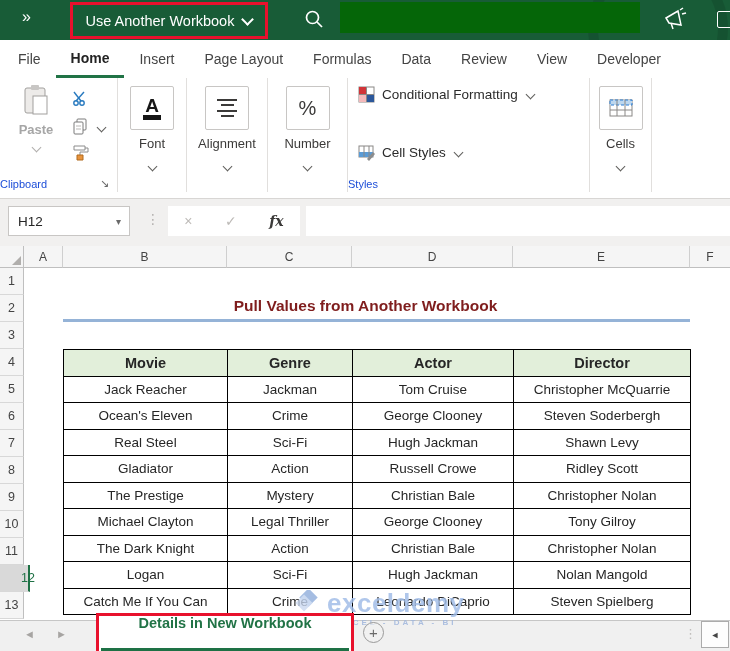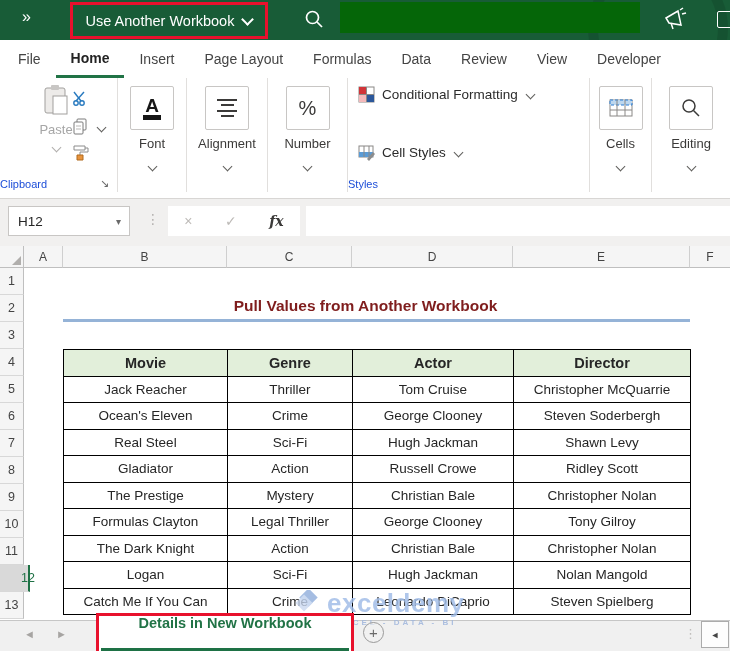--- a/index.html
+++ b/index.html
@@ -31,21 +31,21 @@
   
   #ribbon{top:78px;left:0;width:730px;height:121px;background:#fff;border-bottom:1px solid #D8D6D4;box-sizing:border-box;}
   .grp{position:absolute;top:0;height:114px;border-right:1px solid #E1DFDD;box-sizing:border-box;}
   .grp-label{position:absolute;bottom:2px;left:0;right:0;text-align:left;font-size:11px;color:#1d4ed8;}
   .bigbtn{margin:8px auto 0;width:42px;height:42px;border:1px solid #C8C6C4;border-radius:2px;
           display:flex;align-items:center;justify-content:center;background:#fff;}
   .cgl{margin-top:6px;text-align:center;font-size:13px;color:#3b3a39;}
   .cgc{margin-top:5px;text-align:center;color:#5f5e5c;}
   .styles-row{position:absolute;left:10px;display:flex;align-items:center;gap:7px;font-size:13.5px;color:#2b2b2b;}
   .styles-row .chev{color:#5f5e5c;margin-left:2px;}
-  #paste-btn{position:absolute;left:32px;top:6px;width:48px;text-align:center;}
+  #paste-btn{position:absolute;left:12px;top:6px;width:48px;text-align:center;font-weight:bold;}
   #paste-btn .lbl{color:#A6A6A6;font-size:13px;margin-top:2px;}
   #paste-btn .chev{color:#B0AEAC;margin-top:4px;}
   .mini-ico{position:absolute;}
   #clip-launcher{position:absolute;left:100px;bottom:2px;font-size:11px;color:#6a6a6a;}
   .bigA{font-weight:bold;font-size:19px;line-height:1;border-bottom:5px solid #161616;padding:0 2px;color:#161616;}
   .alignbars div{height:2px;background:#3b3a39;margin:3.5px auto;}
   .pct{font-size:20px;color:#3b3a39;}
 
   
   #fbar{top:199px;left:0;width:730px;height:47px;background:#F1F0EF;}
@@ -246,30 +246,20 @@
         <rect x="1" y="2" width="22" height="5" fill="#BDD7EE" stroke="#2B7CD3" stroke-dasharray="3 2"></rect>
         <line x1="8" y1="2" x2="8" y2="18" stroke="#8A8886"></line>
           <line x1="16" y1="2" x2="16" y2="18" stroke="#8A8886"></line>
         <line x1="1" y1="12" x2="23" y2="12" stroke="#8A8886"></line>
       </svg>
     </div>
     <div class="cgl">Cells</div>
     <div class="cgc"><span class="chev"></span></div>
   </div>
 
-  <div class="grp" style="left:652px;width:78px;border-right:none;">
-    <div class="bigbtn">
-      <svg width="22" height="22" viewBox="0 0 22 22">
-        <circle cx="9" cy="9" r="6" fill="none" stroke="#3b3a39" stroke-width="1.5"></circle>
-        <line x1="13.5" y1="13.5" x2="19" y2="19" stroke="#3b3a39" stroke-width="1.5"></line>
-      </svg>
-    </div>
-    <div class="cgl">Editing</div>
-    <div class="cgc"><span class="chev"></span></div>
-  </div>
 </div>
 
 <div id="fbar" class="abs">
   <div id="namebox">
     <span>H12</span>
     <span class="arr">▾</span>
   </div>
   <span id="fbar-dots">⋮</span>
   <div id="fbtns">
     <span class="fbtn-dis">×</span>
@@ -320,21 +310,21 @@
           <tr>
             <th>Movie</th>
             <th>Genre</th>
             <th>Actor</th>
             <th>Director</th>
           </tr>
         </thead>
         <tbody>
           <tr>
             <td>Jack Reacher</td>
-            <td>Thriller</td>
+            <td>Jackman</td>
             <td>Tom Cruise</td>
             <td>Christopher McQuarrie</td>
           </tr>
           <tr>
             <td>Ocean's Eleven</td>
             <td>Crime</td>
             <td>George Clooney</td>
             <td>Steven Soderbergh</td>
           </tr>
           <tr>
@@ -349,21 +339,21 @@
             <td>Russell Crowe</td>
             <td>Ridley Scott</td>
           </tr>
           <tr>
             <td>The Prestige</td>
             <td>Mystery</td>
             <td>Christian Bale</td>
             <td>Christopher Nolan</td>
           </tr>
           <tr>
-            <td>Formulas Clayton</td>
+            <td>Michael Clayton</td>
             <td>Legal Thriller</td>
             <td>George Clooney</td>
             <td>Tony Gilroy</td>
           </tr>
           <tr>
             <td>The Dark Knight</td>
             <td>Action</td>
             <td>Christian Bale</td>
             <td>Christopher Nolan</td>
           </tr>

